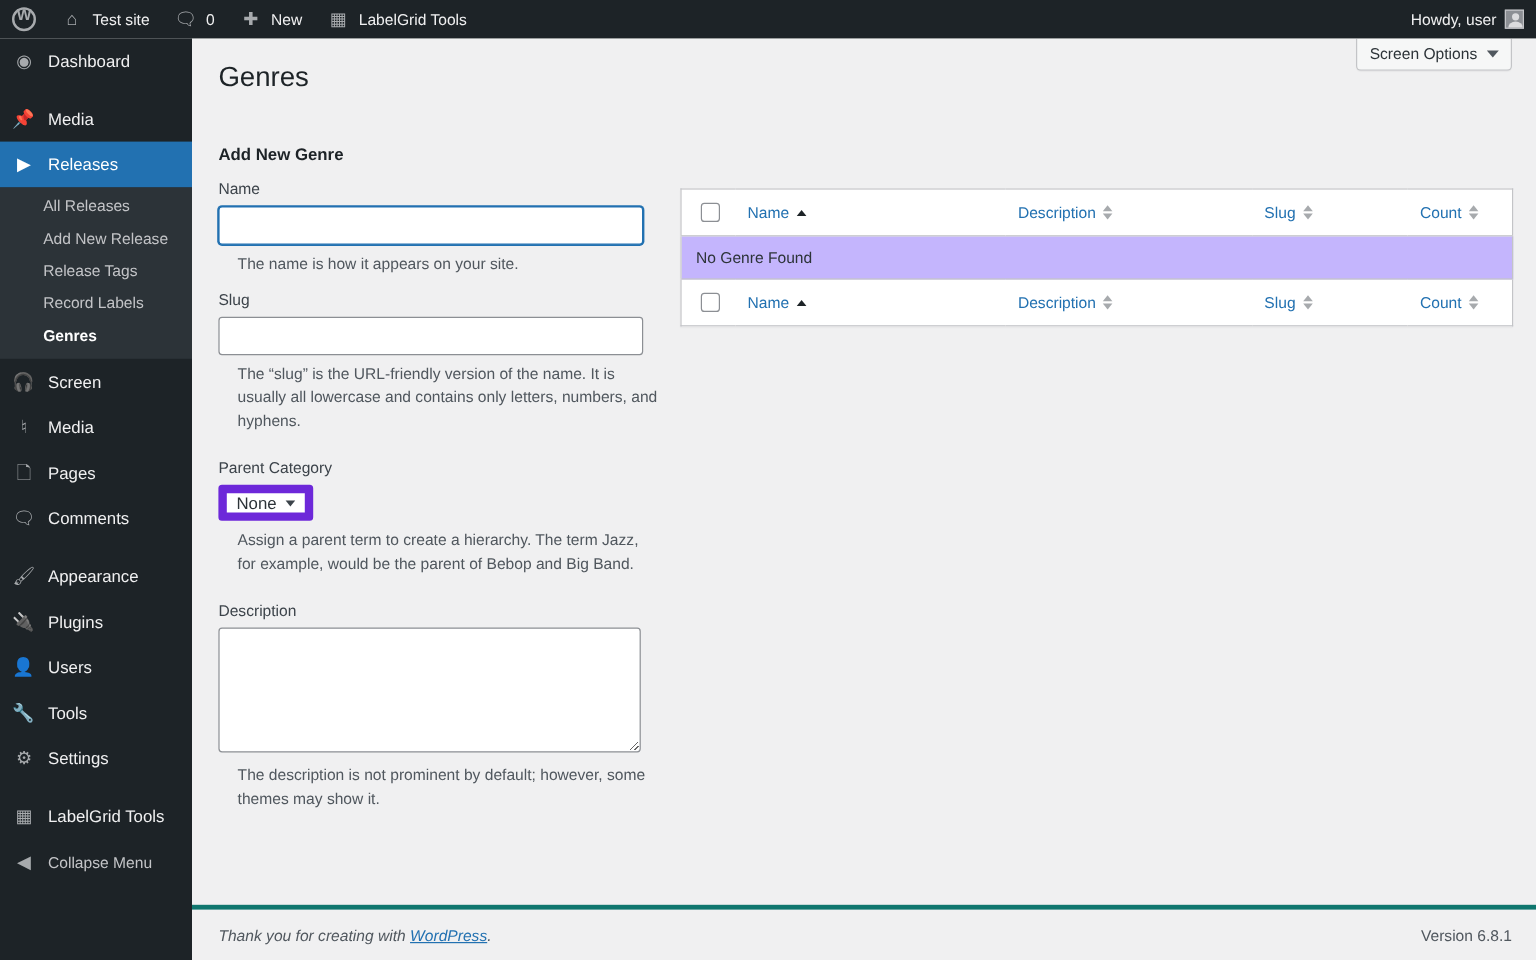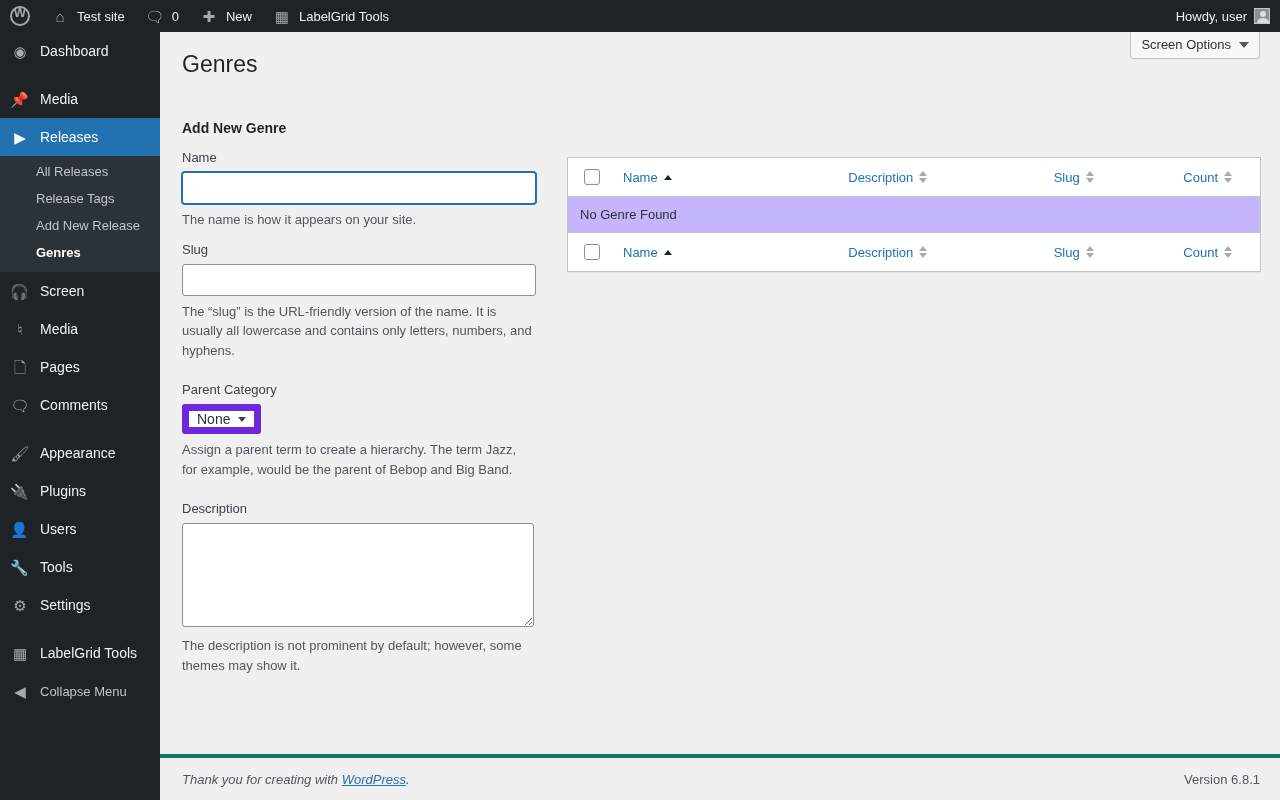--- a/index.html
+++ b/index.html
@@ -176,21 +176,21 @@
     width: 352px; height: 104px;
     border: 1px solid #8c8f94;
     border-radius: 3px;
     padding: 6px 8px;
     font-size: 14px;
     font-family: "Liberation Sans", sans-serif;
     background: #fff;
     resize: vertical;
   }
   .desc-help {
-    margin: 6px 0 0 0;
+    margin: 6px 0 0 16px;
     font-size: 13px; color: #50575e;
     line-height: 1.5;
     max-width: 352px;
   }
   .select-wrap {
     display: inline-flex; align-items: center;
     border: 7px solid #6d28d9; border-radius: 3px;
     background: #fff;
     height: 30px; padding: 0 8px; gap: 8px;
     font-size: 14px; color: #2c3338;
@@ -342,22 +342,23 @@
     <span class="mlabel">Media</span>
   </div>
 
   <div class="menu-top current">
     <span class="menu-icon">▶</span>
     <span class="mlabel">Releases</span>
   </div>
 
   <div class="submenu">
     <a>All Releases</a>
+    <a>Add New Release</a>
     <a>Release Tags</a>
-    <a>Add New Release</a>
+    <a>Record Labels</a>
     <a class="current">Genres</a>
   </div>
 
   <div class="menu-top">
     <span class="menu-icon">🎧</span>
     <span class="mlabel">Screen</span>
   </div>
 
   <div class="menu-top">
     <span class="menu-icon">♮</span>

